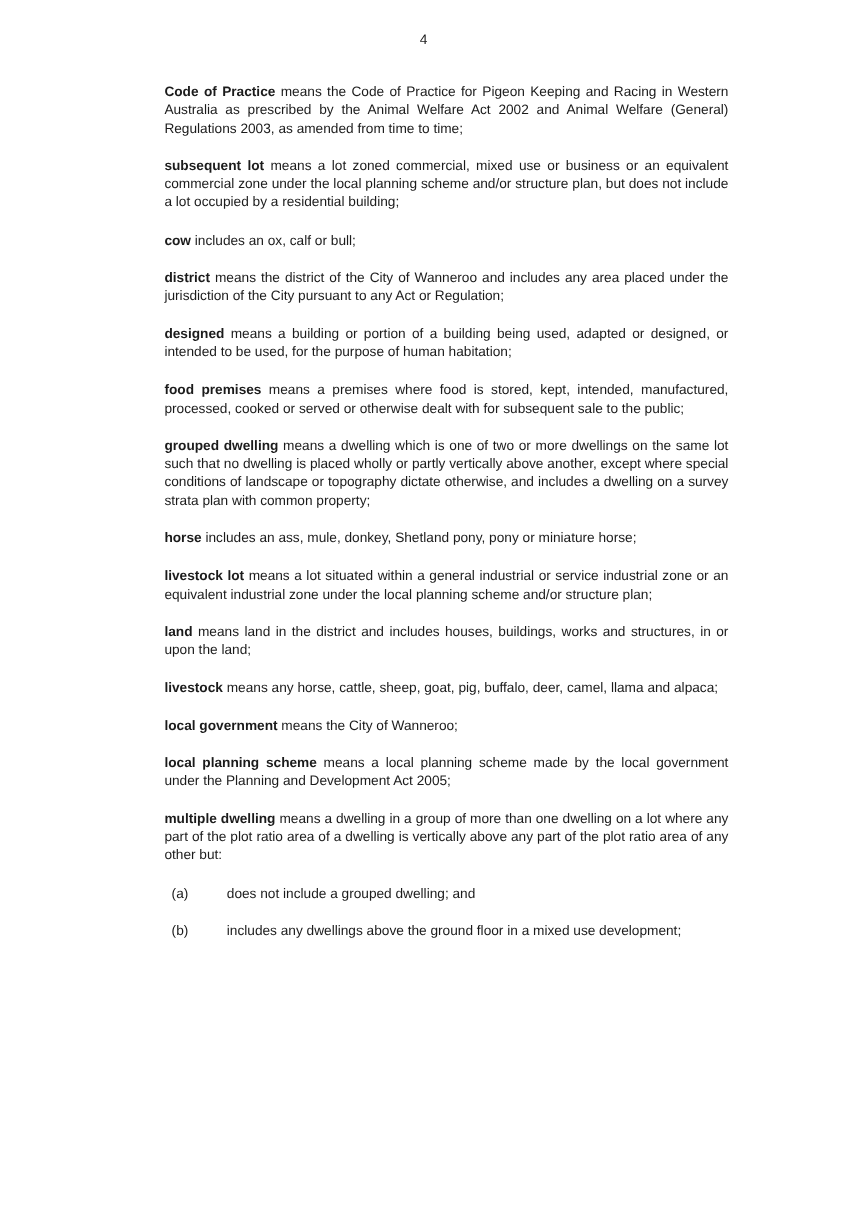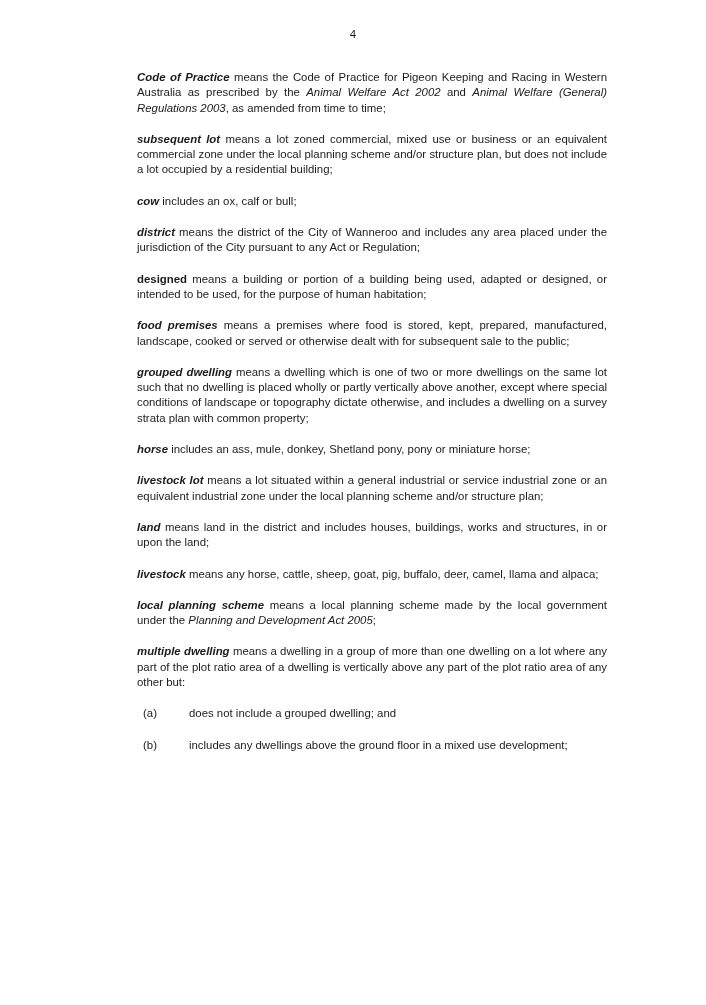--- a/index.html
+++ b/index.html
@@ -31,21 +31,21 @@
     top: 70px;
     width: 470px;
     font-size: 11.4px;
     line-height: 15.3px;
   }
   p.para {
     margin: 0 0 16px 0;
     text-align: justify;
   }
   .b { font-weight: bold; }
-  .i { font-style: italic; }
+  .i { }
   .list-item {
     display: flex;
     margin: 0 0 16px 0;
     padding-left: 6px;
     text-align: left;
   }
   .marker {
     flex: 0 0 46px;
     width: 46px;
   }
@@ -55,26 +55,27 @@
 <body>
 
 <div class="page">
   <div class="page-number">4</div>
   <div class="content" id="content">
       <p class="para"><span class="b i">Code of Practice</span><span class=""> means the Code of Practice for Pigeon Keeping and Racing in Western Australia as prescribed by the </span><span class=" i">Animal Welfare Act 2002</span><span class=""> and </span><span class=" i">Animal Welfare (General) Regulations 2003</span><span class="">, as amended from time to time;</span></p>
       <p class="para"><span class="b i">subsequent lot</span><span class=""> means a lot zoned commercial, mixed use or business or an equivalent commercial zone under the local planning scheme and/or structure plan, but does not include a lot occupied by a residential building;</span></p>
       <p class="para"><span class="b i">cow</span><span class=""> includes an ox, calf or bull;</span></p>
       <p class="para"><span class="b i">district</span><span class=""> means the district of the City of Wanneroo and includes any area placed under the jurisdiction of the City pursuant to any Act or Regulation;</span></p>
       <p class="para"><span class="b">designed</span><span class=""> means a building or portion of a building being used, adapted or designed, or intended to be used, for the purpose of human habitation;</span></p>
-      <p class="para"><span class="b i">food premises</span><span class=""> means a premises where food is stored, kept, prepared, manufactured, landscape, cooked or served or otherwise dealt with for subsequent sale to the public;</span></p>
+      <p class="para"><span class="b i">food premises</span><span class=""> means a premises where food is stored, kept, intended, manufactured, processed, cooked or served or otherwise dealt with for subsequent sale to the public;</span></p>
       <p class="para"><span class="b i">grouped dwelling</span><span class=""> means a dwelling which is one of two or more dwellings on the same lot such that no dwelling is placed wholly or partly vertically above another, except where special conditions of landscape or topography dictate otherwise, and includes a dwelling on a survey strata plan with common property;</span></p>
       <p class="para"><span class="b i">horse</span><span class=""> includes an ass, mule, donkey, Shetland pony, pony or miniature horse;</span></p>
       <p class="para"><span class="b i">livestock lot</span><span class=""> means a lot situated within a general industrial or service industrial zone or an equivalent industrial zone under the local planning scheme and/or structure plan;</span></p>
       <p class="para"><span class="b i">land</span><span class=""> means land in the district and includes houses, buildings, works and structures, in or upon the land;</span></p>
       <p class="para"><span class="b i">livestock</span><span class=""> means any horse, cattle, sheep, goat, pig, buffalo, deer, camel, llama and alpaca;</span></p>
+      <p class="para"><span class="b i">local government</span><span class=""> means the City of Wanneroo;</span></p>
       <p class="para"><span class="b i">local planning scheme</span><span class=""> means a local planning scheme made by the local government under the </span><span class=" i">Planning and Development Act 2005</span><span class="">;</span></p>
       <p class="para"><span class="b i">multiple dwelling</span><span class=""> means a dwelling in a group of more than one dwelling on a lot where any part of the plot ratio area of a dwelling is vertically above any part of the plot ratio area of any other but:</span></p>
       <div class="list-item">
         <span class="marker">(a)</span>
         <span class="li-text">does not include a grouped dwelling; and</span>
       </div>
       <div class="list-item">
         <span class="marker">(b)</span>
         <span class="li-text">includes any dwellings above the ground floor in a mixed use development;</span>
       </div>

